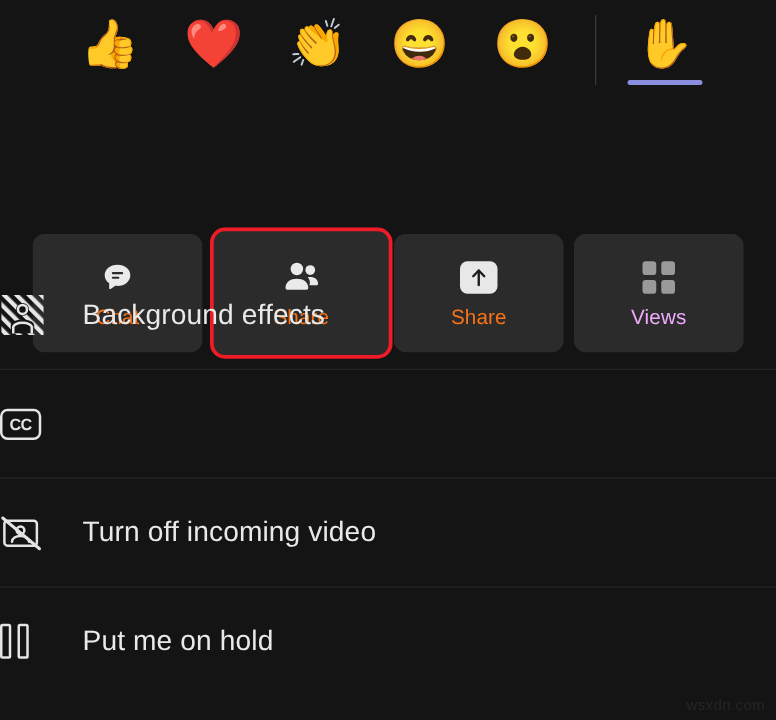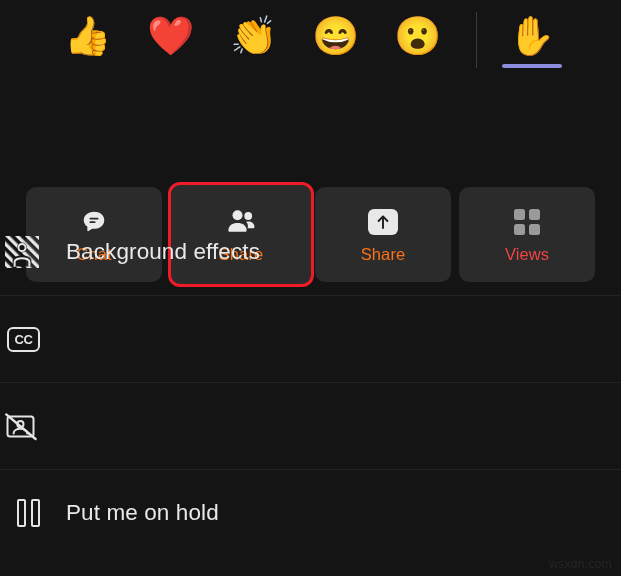--- a/index.html
+++ b/index.html
@@ -91,21 +91,21 @@
     display: flex;
     align-items: center;
     justify-content: center;
     margin-bottom: 6px;
   }
   .tile-label {
     font-size: 16.5px;
     color: #f97316;
     letter-spacing: 0.1px;
   }
-  .tile-label.dim { color: #ef4444; }
+  .tile-label.dim { color: #f0abfc; }
 
   
   .share-glyph {
     width: 30px;
     height: 26px;
     background: #e8e8e8;
     border-radius: 6px;
     display: flex;
     align-items: center;
     justify-content: center;
@@ -140,21 +140,21 @@
     box-sizing: border-box;
     cursor: pointer;
     border-top: 1px solid #242424;
   }
   .menu-item:first-child { border-top: none; }
   .menu-icon {
     width: 40px;
     height: 36px;
     display: flex;
     align-items: center;
-    justify-content: flex-end;
+    justify-content: flex-start;
     flex: 0 0 auto;
   }
   .menu-label {
     margin-left: 26px;
     font-size: 22.5px;
     color: #e9e9e9;
     letter-spacing: 0.1px;
   }
 
   
@@ -312,20 +312,21 @@
 
   <div class="menu-item">
     <span class="menu-icon">
       <svg width="36" height="32" viewBox="0 0 36 32" fill="none" stroke="#e4e4e4" stroke-width="2" stroke-linecap="round">
         <rect x="3.5" y="6.5" width="26" height="20" rx="2.5"></rect>
         <circle cx="16.4" cy="14.2" r="3.1"></circle>
         <path d="M9.6 23.4c0-2.8 3.1-4.6 6.8-4.6s6.8 1.8 6.8 4.6"></path>
         <line x1="2.2" y1="4.4" x2="31.6" y2="29.0" stroke-width="2.4"></line>
       </svg>
     </span>
+    <span class="menu-label">Turn off incoming video</span>
   </div>
 
   <div class="menu-item">
     <span class="menu-icon">
       <span class="pause-glyph">
           <i></i>
           <i></i>
         </span>
     </span>
     <span class="menu-label">Put me on hold</span>

